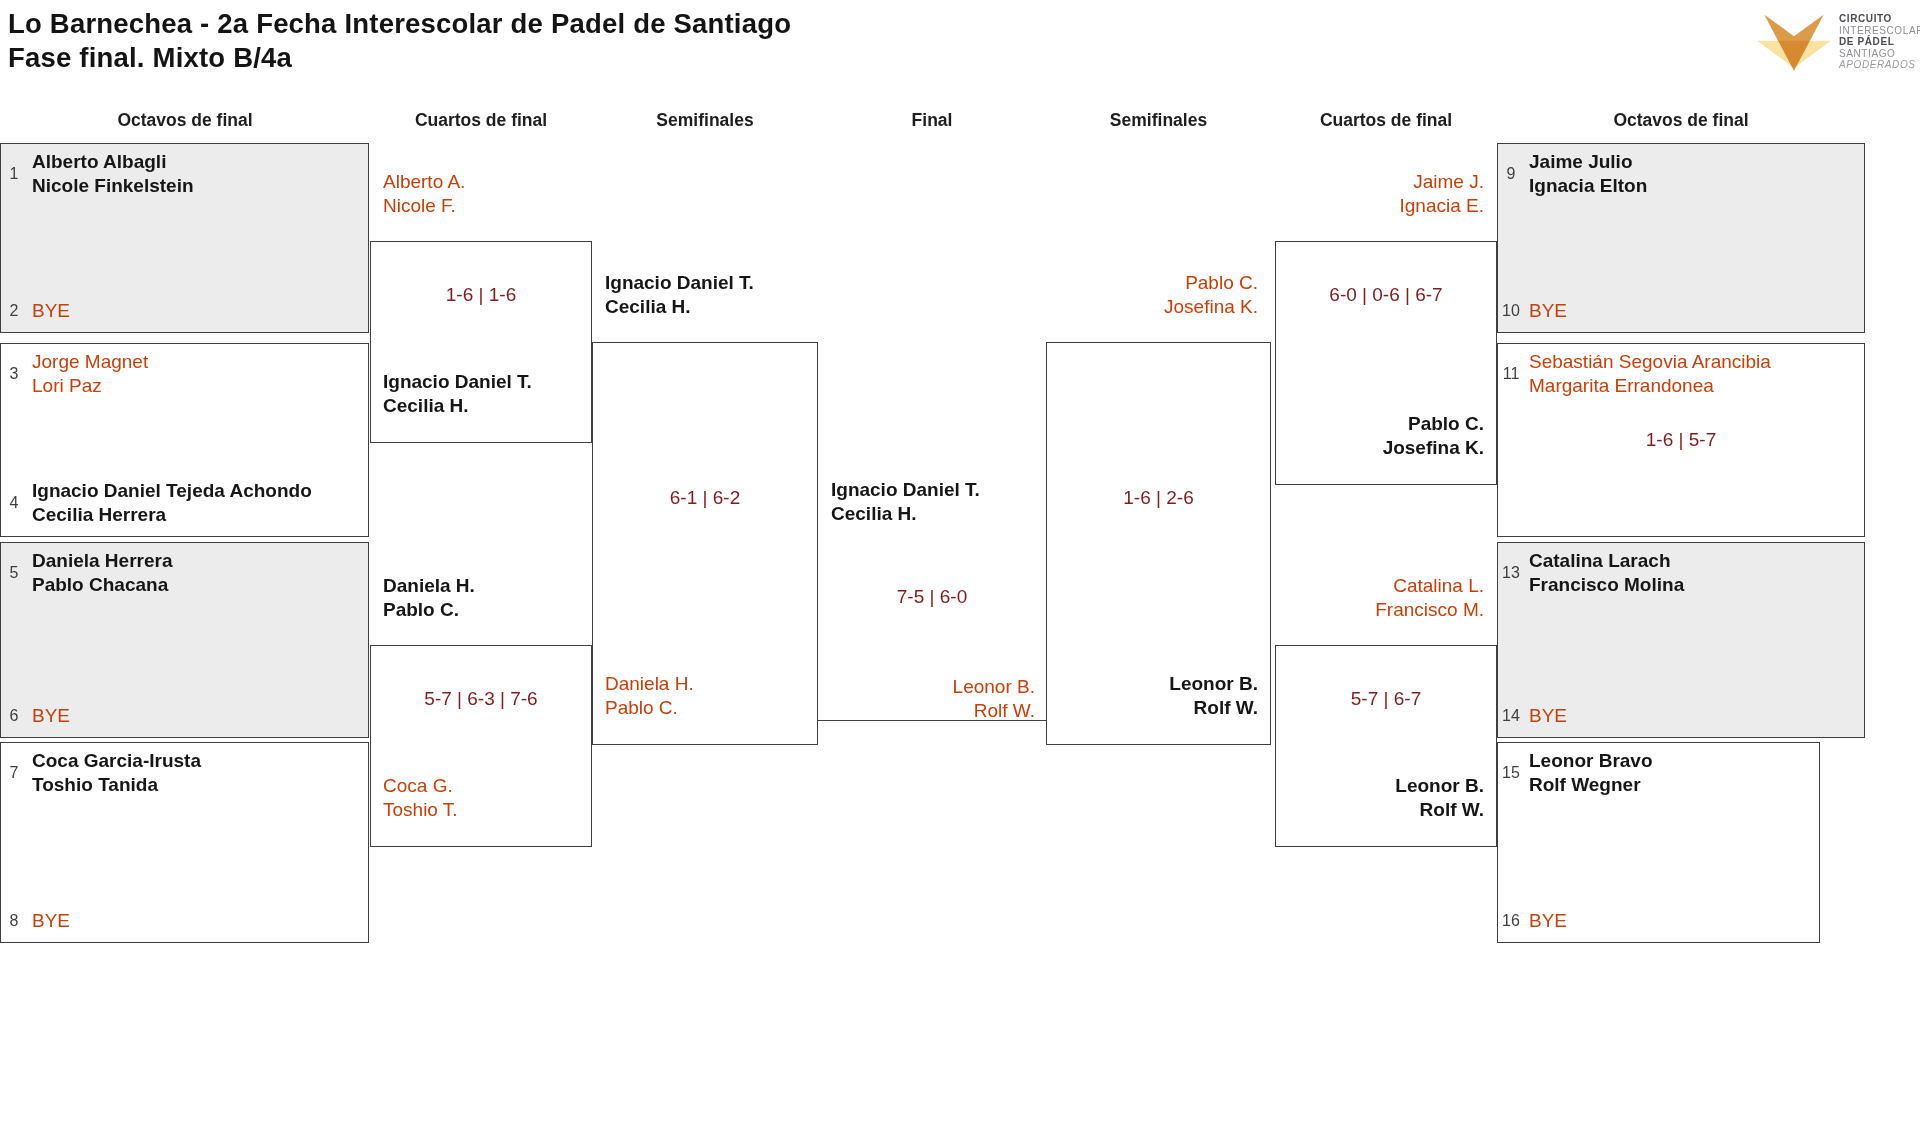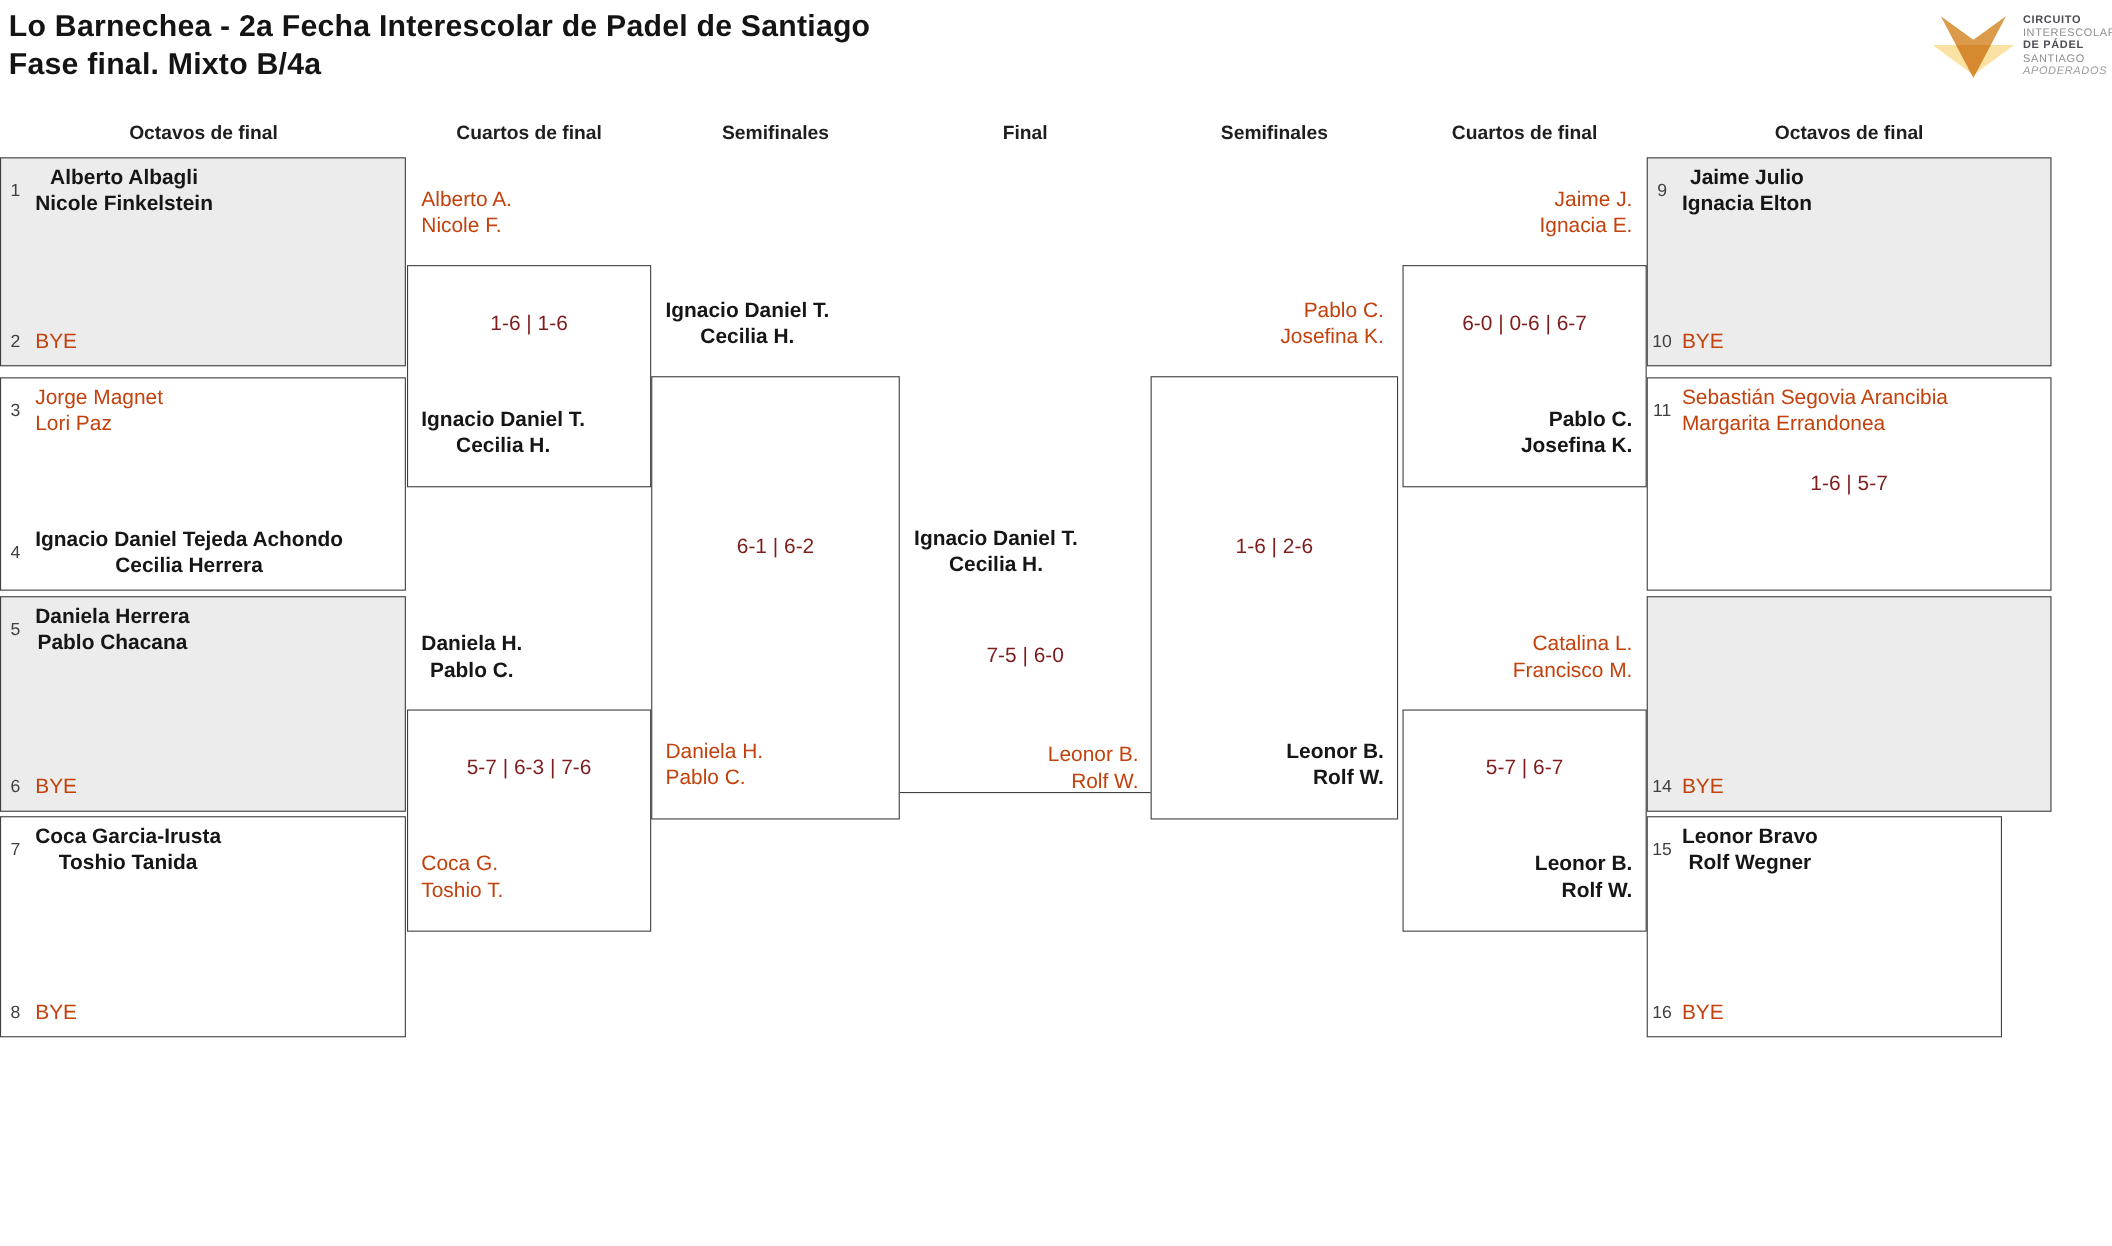--- a/index.html
+++ b/index.html
@@ -25,21 +25,21 @@
   
   .rh{position:absolute;top:110px;text-align:center;font-size:17.5px;
       font-weight:600;color:#1e1e1e;}
 
   
   .box{position:absolute;border:1.5px solid #3f3f3f;box-sizing:border-box;background:#fff;}
   .box.gray{background:#ececec;}
   .rbox{position:absolute;border:1.5px solid #3f3f3f;box-sizing:border-box;background:transparent;}
 
   .pair{font-size:19px;line-height:24px;color:#c2410c;}
-  .pair.bold{font-weight:700;color:#161616;text-align:center;}
+  .pair.bold{font-weight:700;color:#161616;}
 
   .slot{position:absolute;left:0;right:6px;display:flex;align-items:center;}
   .slot-a{top:6px;}
   .slot-b{bottom:9px;}
   .seed{width:26px;min-width:26px;text-align:center;font-size:16px;color:#3f3f3f;}
   .slot .pair{margin-left:5px;}
 
   .score{position:absolute;left:0;right:0;text-align:center;font-size:19px;color:#7f1d1d;height:24px;line-height:24px;}
   .score.mid{top:50%;margin-top:-12px;}
 
@@ -173,20 +173,27 @@
       <span class="seed">11</span>
       <div class="pair">
         <div>Sebastián Segovia Arancibia</div>
           <div>Margarita Errandonea</div>
       </div>
     </div>
     <div class="score mid">1-6 | 5-7</div>
   </div>
 
   <div class="box gray" style="left:1497px;top:542px;width:368px;height:196px">
+    <div class="slot slot-a">
+      <span class="seed">13</span>
+      <div class="pair bold">
+        <div>Catalina Larach</div>
+          <div>Francisco Molina</div>
+      </div>
+    </div>
     <div class="slot slot-b">
       <span class="seed">14</span>
       <div class="pair">
         <div>BYE</div>
           <div></div>
       </div>
     </div>
   </div>
 
   <div class="box" style="left:1497px;top:742px;width:323px;height:201px">
@@ -223,21 +230,21 @@
       <div>Daniela H.</div>
         <div>Pablo C.</div>
     </div>
     <div class="score" style="top:41px">5-7 | 6-3 | 7-6</div>
     <div class="bblock pair">
       <div>Coca G.</div>
         <div>Toshio T.</div>
     </div>
   </div>
 
-  <div class="rbox rside" style="left:1275px;top:241px;width:222px;height:202px">
+  <div class="rbox rside" style="left:1275px;top:241px;width:222px;height:244px">
     <div class="ablock pair">
       <div>Jaime J.</div>
         <div>Ignacia E.</div>
     </div>
     <div class="score" style="top:41px">6-0 | 0-6 | 6-7</div>
     <div class="bblock pair bold">
       <div>Pablo C.</div>
         <div>Josefina K.</div>
     </div>
   </div>

